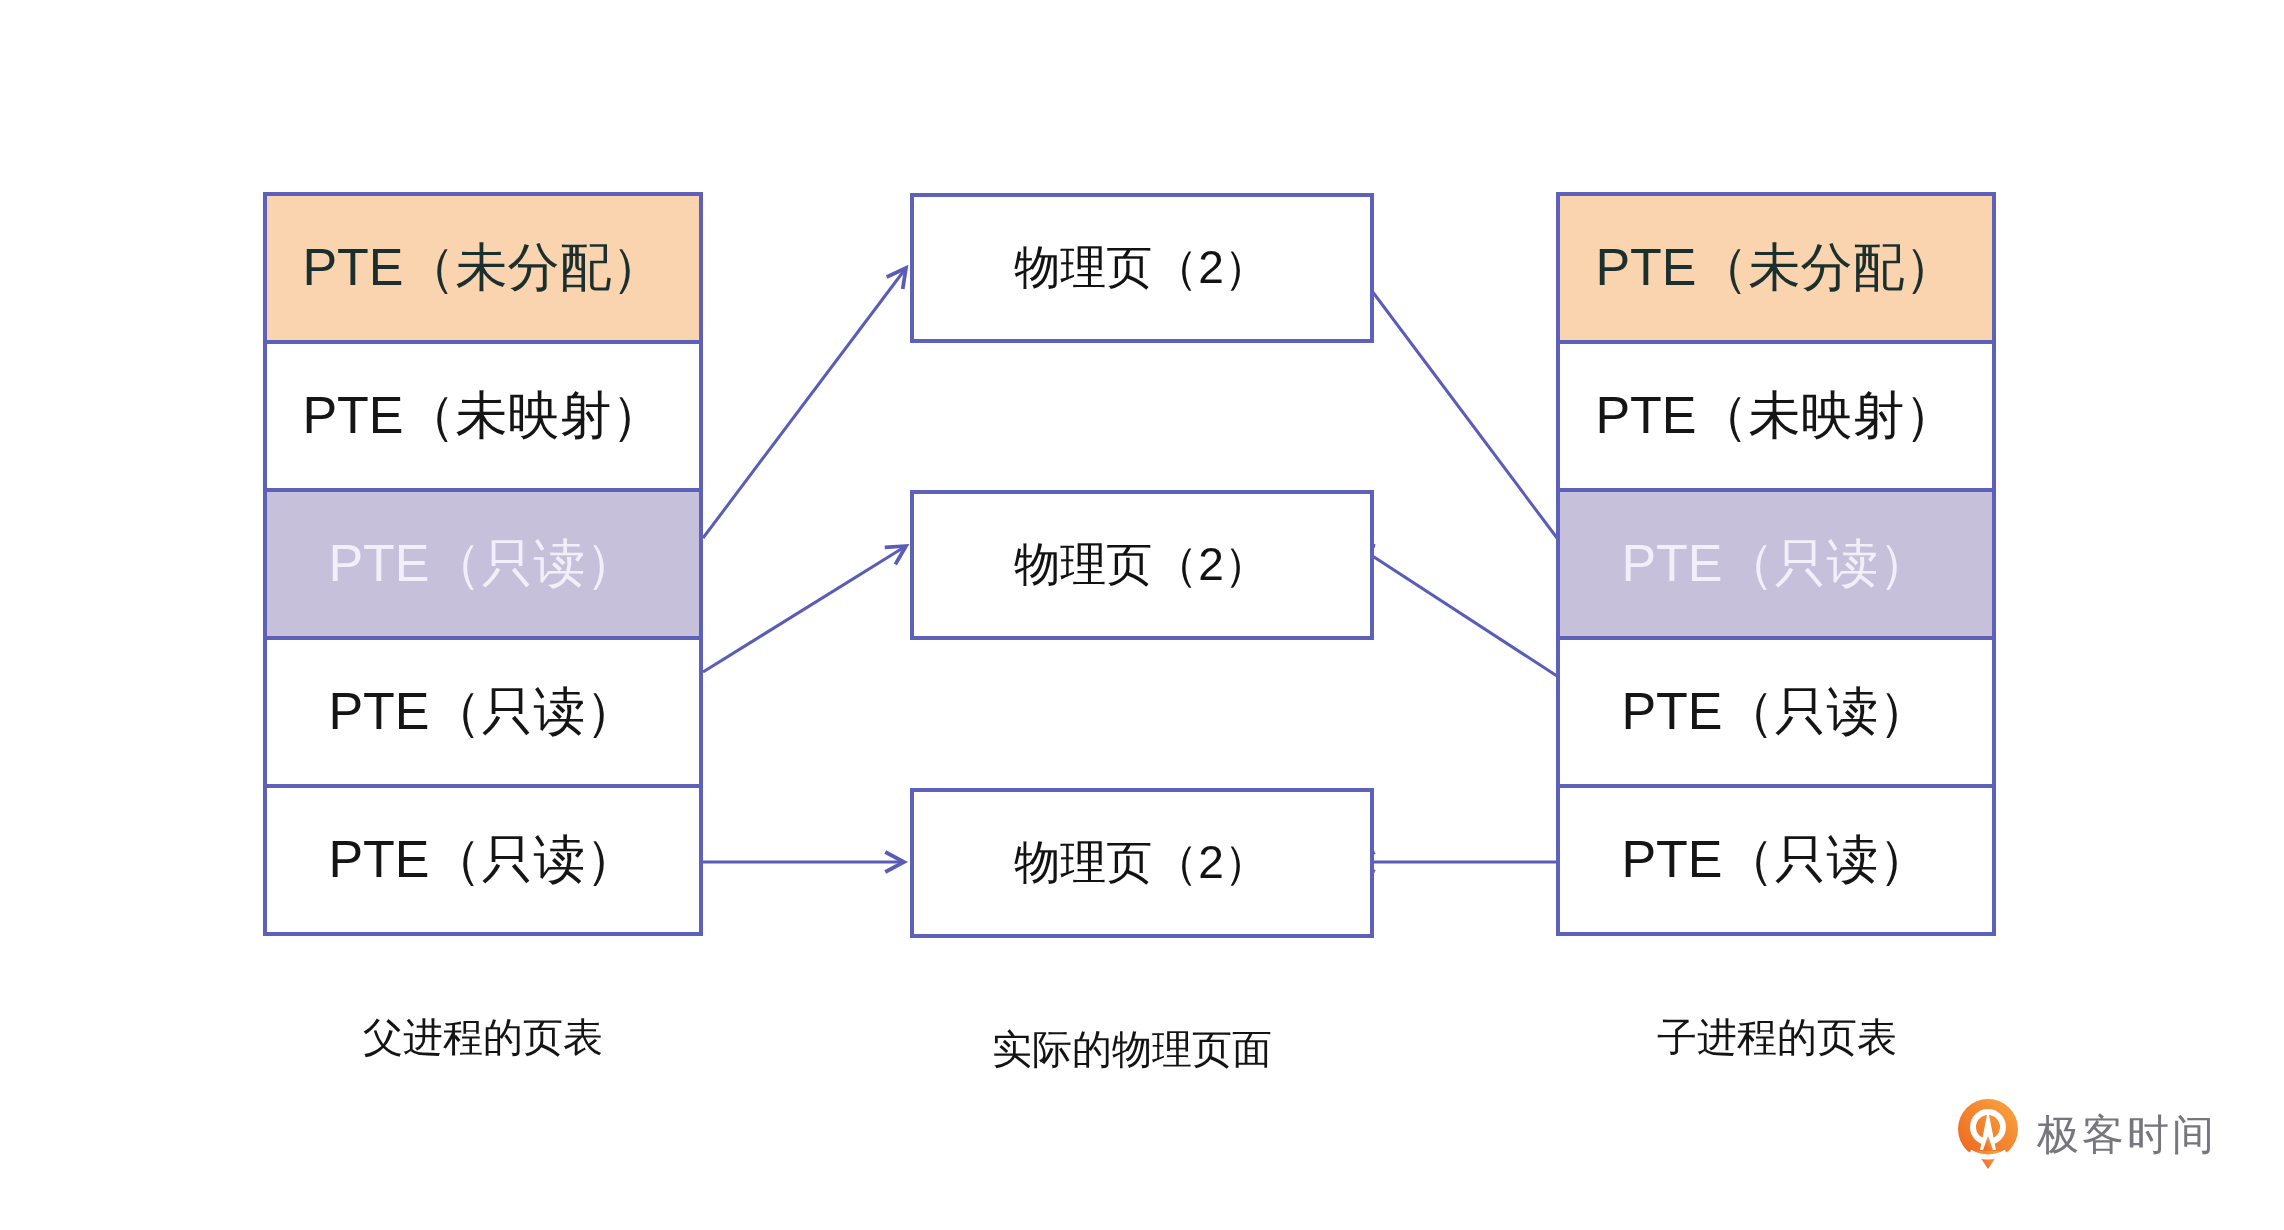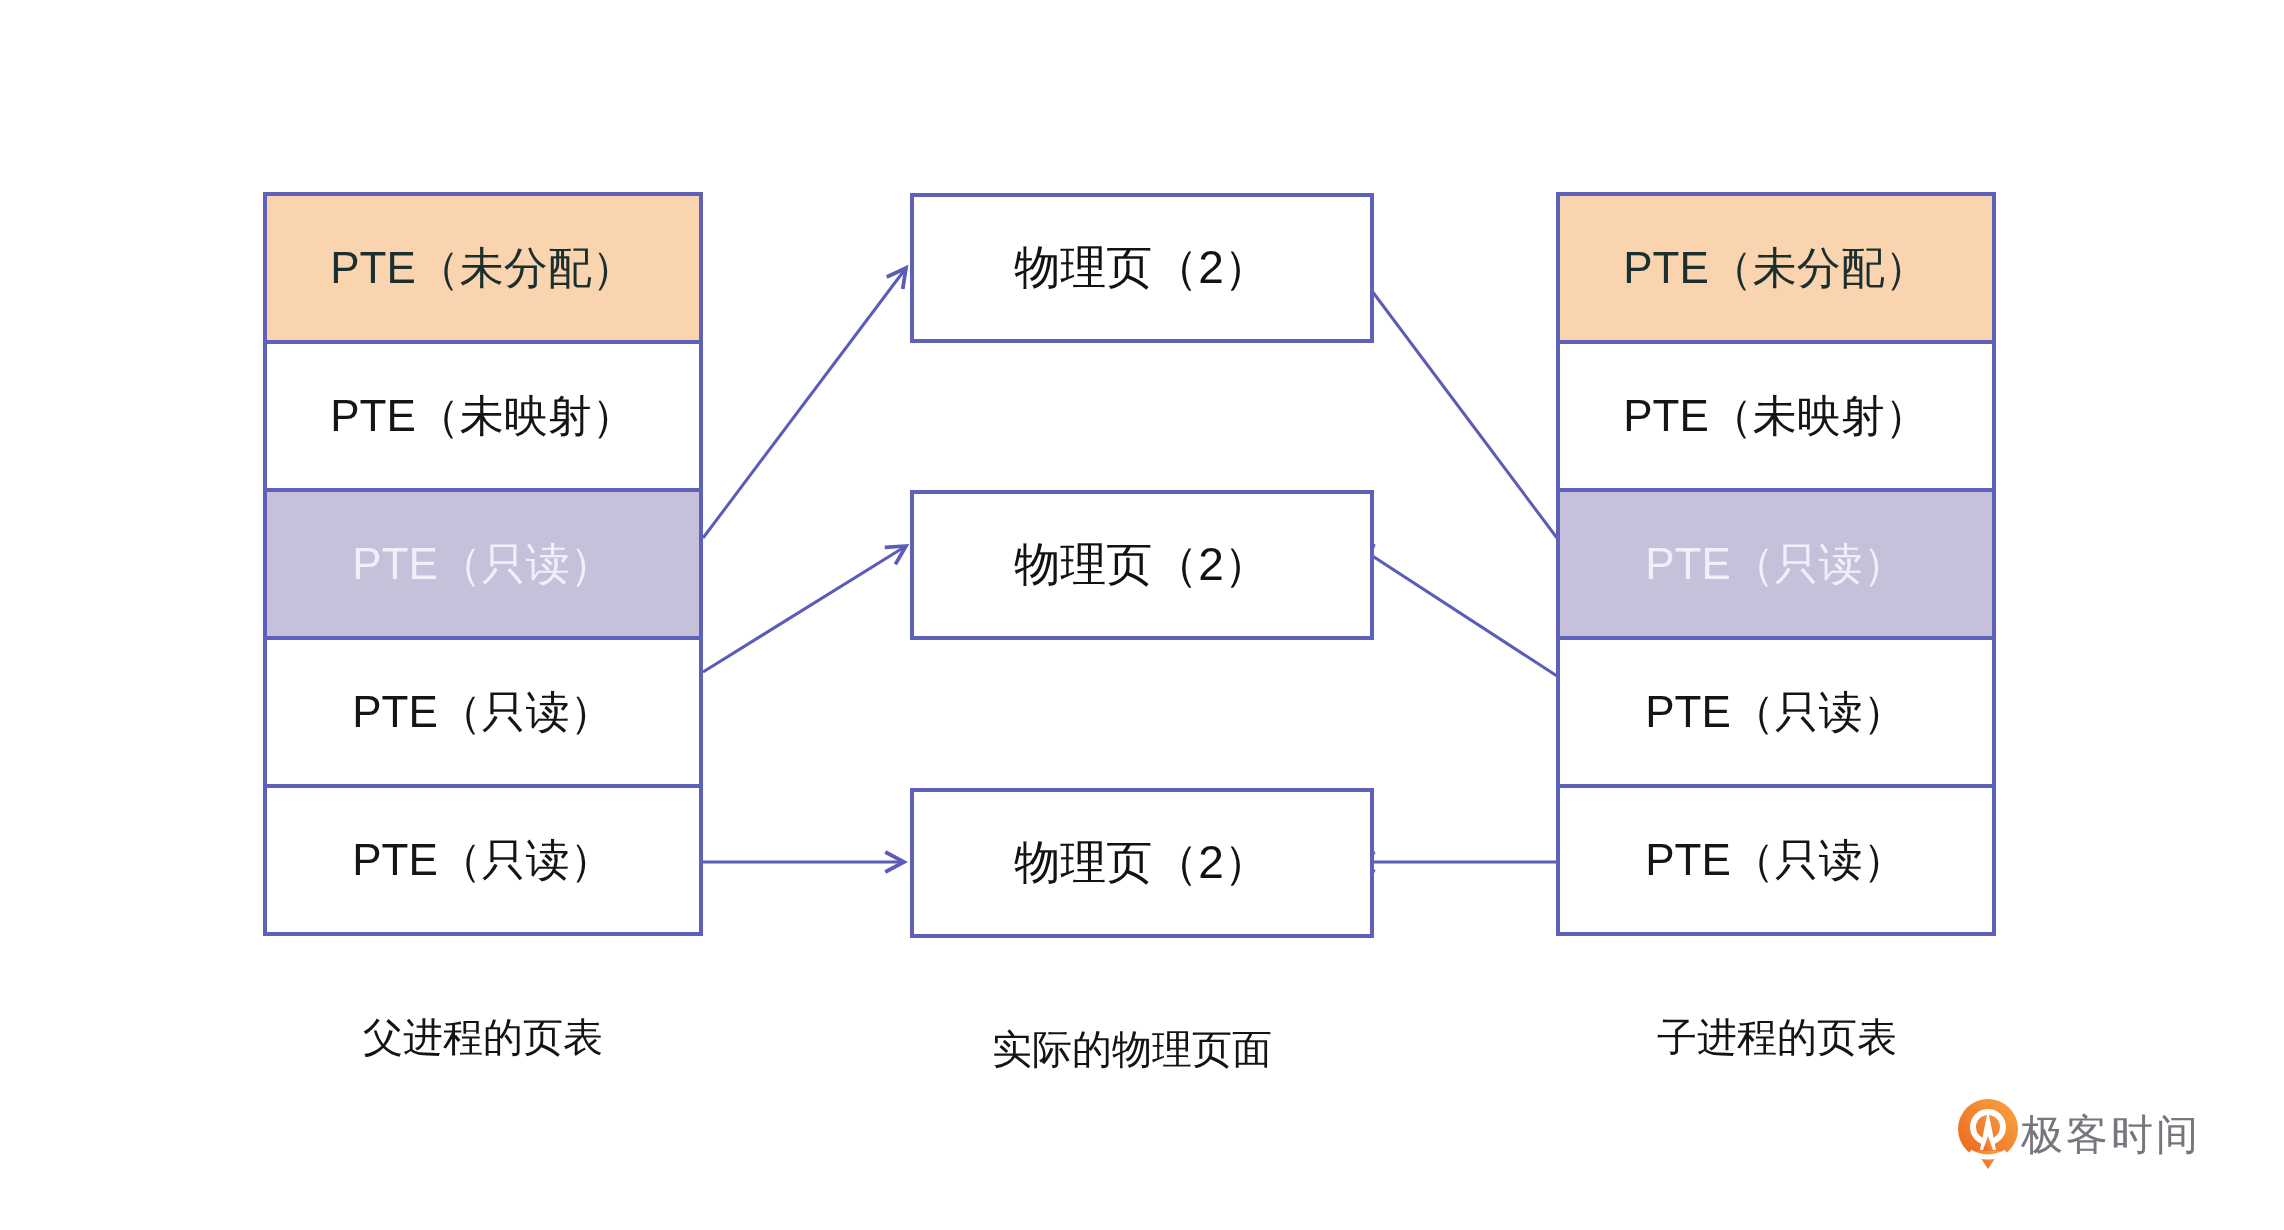--- a/index.html
+++ b/index.html
@@ -11,40 +11,40 @@
   svg.arrows line { stroke:var(--line,#5a5cb8); stroke-width:3; }
   svg.arrows .arrowhead { stroke:var(--line,#5a5cb8); }
 
   .ptable {
     position:absolute; top:192px; width:440px; height:744px;
     border:4px solid var(--box-border,#5e61b9); box-sizing:border-box;
     display:flex; flex-direction:column; background:#fff;
   }
   .ptable .row {
     flex:1; display:flex; align-items:center; justify-content:center;
-    font-size:44px; color:#151515; background:#ffffff;
+    font-size:52px; color:#151515; background:#ffffff;
     border-top:4px solid var(--box-border,#5e61b9); white-space:nowrap;
   }
   .ptable .row:first-child { border-top:none; }
   .ptable .row.orange { background:var(--fill-unallocated,#fad4ae); color:var(--row-text-dark,#1c2f2f); }
   .ptable .row.purple { background:var(--fill-readonly-shared,#c6c0db); color:var(--row-text-light,#f2effa); }
 
   .pbox {
     position:absolute; left:910px; width:464px; height:150px;
     border:4px solid var(--box-border,#5e61b9); box-sizing:border-box; background:#fff;
     display:flex; align-items:center; justify-content:center;
     font-size:46px; color:#121212; white-space:nowrap;
   }
 
   .diagram-label {
     position:absolute; transform:translateX(-50%);
     font-size:40px; color:var(--label-text,#141414); white-space:nowrap;
   }
 
-  .logo { position:absolute; left:1955px; top:1098px; display:flex; align-items:center; }
+  .logo { position:absolute; left:1955px; top:1098px; display:flex; align-items:center; gap:16px; }
   .logo-text {
     font-size:42px; font-weight:500; color:var(--logo-text,#76767c); letter-spacing:3px; white-space:nowrap;
   }
 </style>
 </head>
 <body>
 
 <div class="canvas">
 
   <svg class="arrows" viewBox="0 0 2284 1230">

